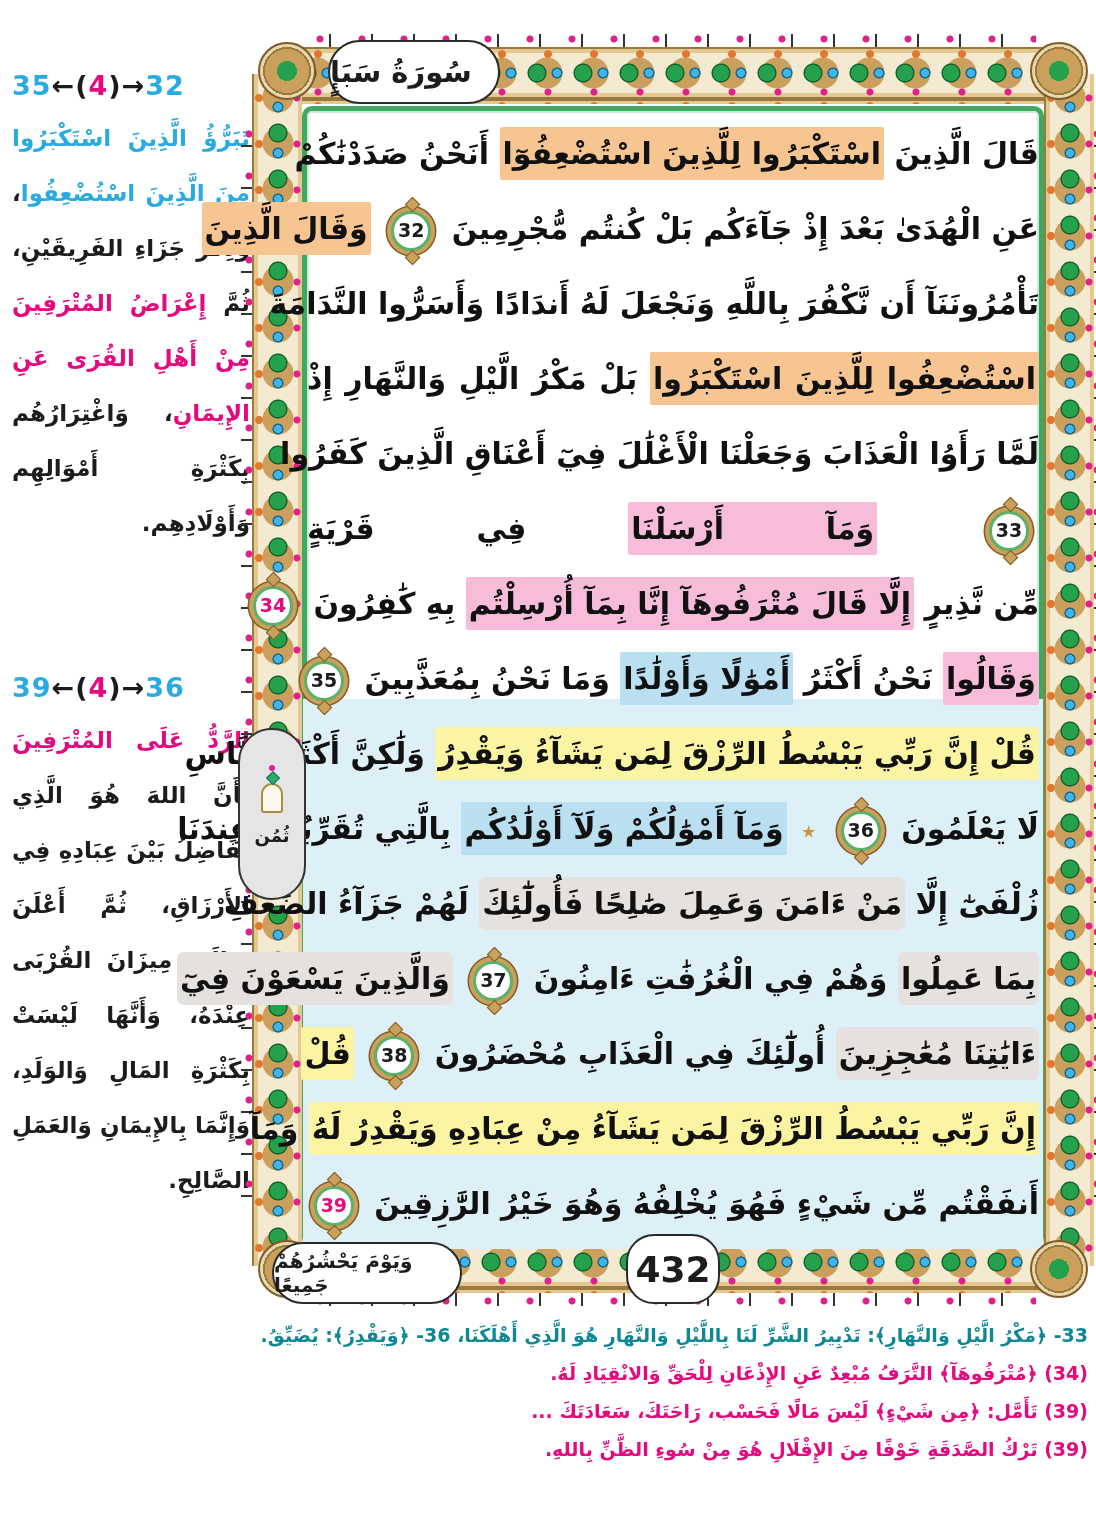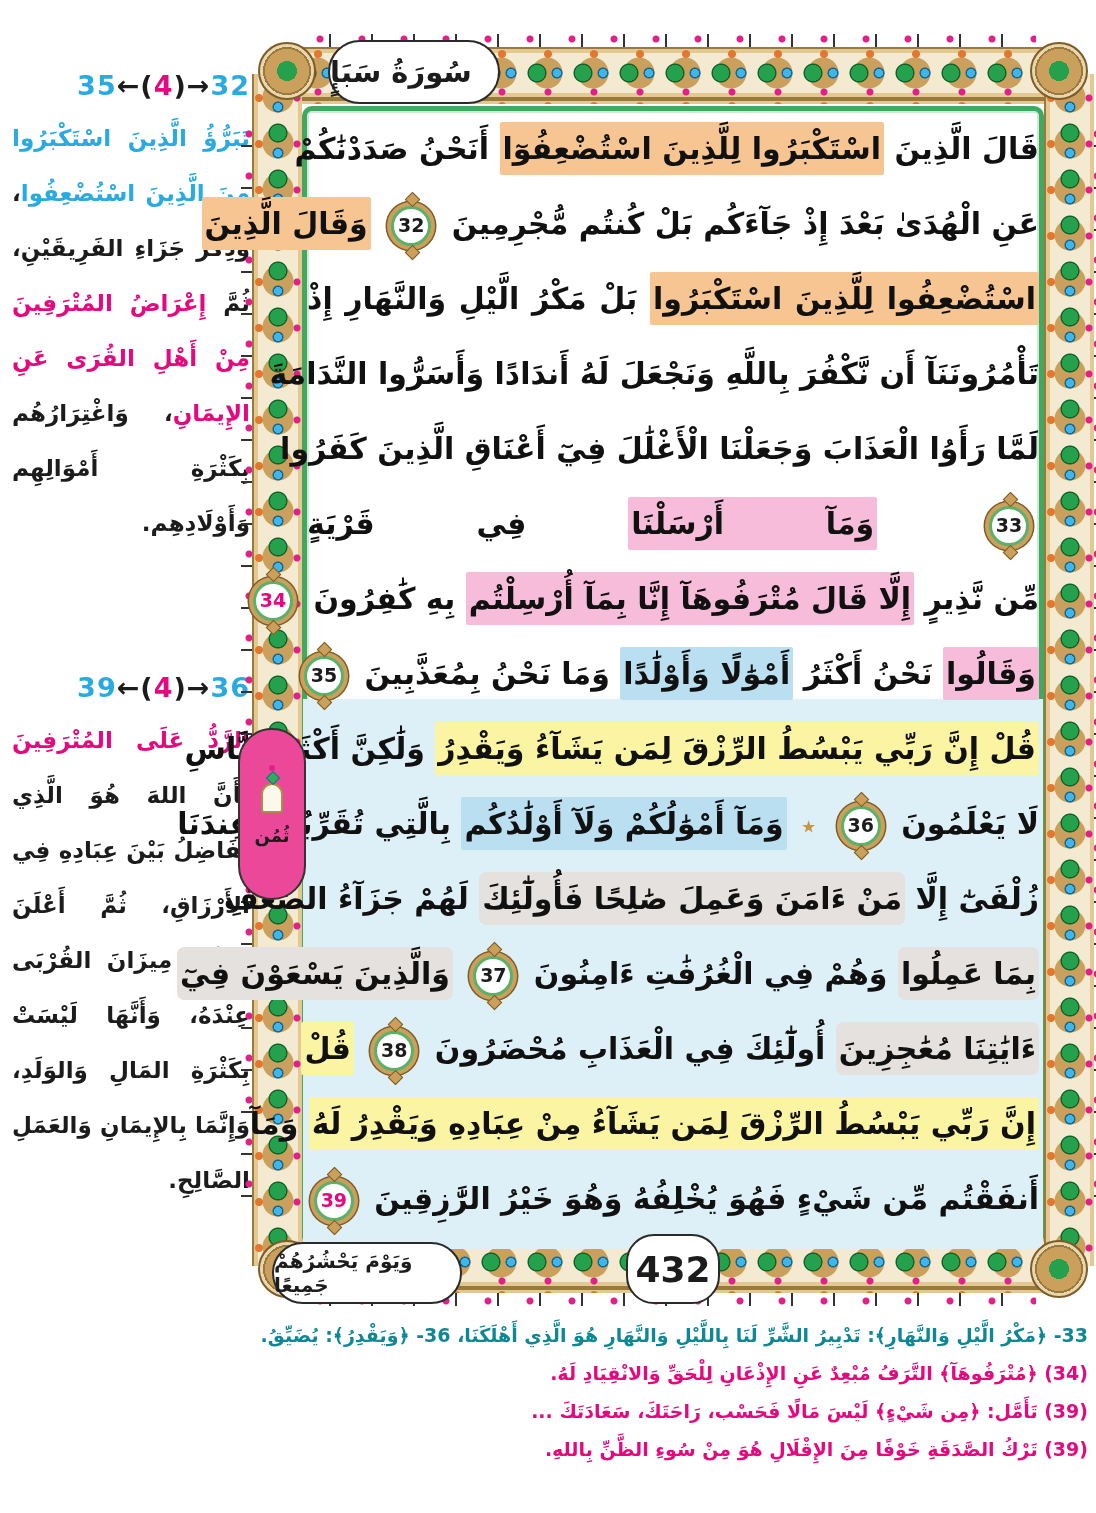--- a/index.html
+++ b/index.html
@@ -8,21 +8,21 @@
     --panel-blue:#def0f7; --frame-green:#43a85f; --gold:#caa05c; --gold-dark:#9a7a3c;
   }
   *{margin:0;padding:0;box-sizing:border-box;}
   html,body{background:#ffffff;}
   body{font-family:"DejaVu Sans",sans-serif;color:var(--c-dark);}
   #page{position:relative;width:1096px;height:1513px;background:#fff;overflow:hidden;}
 
   
   #margin-col{position:absolute;left:12px;top:62px;width:238px;}
   .mnote{position:absolute;left:0;width:238px;direction:rtl;}
-  .mnote-range{direction:ltr;text-align:right;font-size:27px;font-weight:bold;margin-bottom:10px;letter-spacing:1px;}
+  .mnote-range{direction:ltr;text-align:left;font-size:27px;font-weight:bold;margin-bottom:10px;letter-spacing:1px;}
   .mnote-body{font-size:23px;font-weight:bold;line-height:55px;text-align:justify;text-align-last:right;}
   .seg-cyan{color:var(--c-cyan);} .seg-magenta{color:var(--c-magenta);} .seg-dark{color:var(--c-dark);}
 
   
   #frame{position:absolute;left:250px;top:34px;width:846px;height:1272px;}
   .band{position:absolute;}
   .band-h{
     background-color:#f4ead2;
     background-image:
       radial-gradient(circle at 13px 26px, #25a04c 0 8px, #0f6129 8px 9px, rgba(0,0,0,0) 10px),
@@ -71,32 +71,32 @@
 
   
   .cartouche{position:absolute;background:#fff;border:2.5px solid #2a2a2a;border-radius:999px;
     display:flex;align-items:center;font-weight:bold;z-index:5;}
   #surah-cartouche{left:78px;top:6px;width:172px;height:64px;font-size:29px;}
   #juz-cartouche{right:58px;top:6px;width:182px;height:66px;font-size:17px;}
   #catchword-cartouche{left:22px;bottom:2px;width:190px;height:62px;font-size:20px;}
   #page-plaque{position:absolute;left:50%;transform:translateX(-50%);bottom:2px;width:94px;height:70px;
     background:#fff;border:2.5px solid #2a2a2a;border-radius:28px;display:flex;align-items:center;justify-content:center;
     font-size:36px;font-weight:bold;z-index:5;}
-  #thumn-pill{position:absolute;left:-12px;top:694px;width:68px;height:172px;background:#ec4899;border:2px solid #333;
+  #thumn-pill{position:absolute;left:-12px;top:694px;width:68px;height:172px;background:#e5e5e5;border:2px solid #333;
     border-radius:34px;display:flex;flex-direction:column;align-items:center;justify-content:center;gap:12px;z-index:6;}
   .thumn-ornament{width:22px;height:30px;border:2px solid #b08c43;border-radius:11px 11px 3px 3px;position:relative;background:#fdf8ec;}
   .thumn-ornament::before{content:"";position:absolute;left:50%;top:-12px;width:8px;height:8px;margin-left:-4px;
     background:#2fae58;border:1px solid #14688f;transform:rotate(45deg);}
   .thumn-ornament::after{content:"";position:absolute;left:50%;top:-20px;width:6px;height:6px;margin-left:-3px;border-radius:50%;background:#e0218a;}
   #thumn-label{font-size:18px;font-weight:bold;}
 
   
   #text-area{position:absolute;left:57px;right:57px;top:77px;bottom:65px;}
   #blue-panel{position:absolute;left:-4px;right:-4px;top:588px;bottom:-8px;background:var(--panel-blue);border-radius:0 0 8px 8px;z-index:0;}
-  #lines{position:absolute;inset:0;display:flex;flex-direction:column;justify-content:flex-start;direction:rtl;z-index:1;}
+  #lines{position:absolute;inset:0;display:flex;flex-direction:column;justify-content:flex-end;direction:rtl;z-index:1;}
   .qline{position:relative;height:75px;line-height:75px;font-size:30px;font-weight:bold;white-space:nowrap;
     text-align:justify;text-align-last:justify;color:#111;}
   .hl{padding:9px 3px;border-radius:2px;}
   .hl-orange{background:var(--hl-orange);} .hl-pink{background:var(--hl-pink);}
   .hl-blue{background:var(--hl-blue);} .hl-yellow{background:var(--hl-yellow);} .hl-gray{background:var(--hl-gray);border-radius:7px;}
   .medallion{position:relative;display:inline-flex;align-items:center;justify-content:center;vertical-align:middle;
     width:40px;height:40px;border-radius:50%;background:#fff;border:3px solid #5cb06a;
     box-shadow:0 0 0 4px var(--gold), 0 0 0 5.5px #7d5c27;font-size:19px;font-weight:bold;color:#1c1c1c;margin:0 10px;}
   .medallion.magenta{color:var(--c-magenta);}
   .medallion::before,.medallion::after{content:"";position:absolute;left:50%;width:9px;height:9px;margin-left:-4.5px;
@@ -145,22 +145,22 @@
 
     <div id="green-frame"></div>
 
     <div id="text-area">
       <div id="blue-panel"></div>
       <div id="lines">
           <div class="qline"><span>قَالَ الَّذِينَ</span> <span class="hl hl-orange">اسْتَكْبَرُوا لِلَّذِينَ اسْتُضْعِفُوٓا</span> <span>أَنَحْنُ صَدَدْنَٰكُمْ</span></div>
           <div class="qline"><span>عَنِ الْهُدَىٰ بَعْدَ إِذْ جَآءَكُم بَلْ كُنتُم مُّجْرِمِينَ</span> <span class="medallion">
               <span>32</span>
             </span> <span class="hl hl-orange">وَقَالَ الَّذِينَ</span></div>
+          <div class="qline"><span>تَأْمُرُونَنَآ أَن نَّكْفُرَ بِاللَّهِ وَنَجْعَلَ لَهُ أَندَادًا وَأَسَرُّوا النَّدَامَةَ</span></div>
           <div class="qline"><span class="hl hl-orange">اسْتُضْعِفُوا لِلَّذِينَ اسْتَكْبَرُوا</span> <span>بَلْ مَكْرُ الَّيْلِ وَالنَّهَارِ إِذْ</span></div>
-          <div class="qline"><span>تَأْمُرُونَنَآ أَن نَّكْفُرَ بِاللَّهِ وَنَجْعَلَ لَهُ أَندَادًا وَأَسَرُّوا النَّدَامَةَ</span></div>
           <div class="qline"><span>لَمَّا رَأَوُا الْعَذَابَ وَجَعَلْنَا الْأَغْلَٰلَ فِيٓ أَعْنَاقِ الَّذِينَ كَفَرُوا</span></div>
           <div class="qline"> <span class="medallion">
               <span>33</span>
             </span> <span class="hl hl-pink">وَمَآ أَرْسَلْنَا</span> <span>فِي قَرْيَةٍ</span></div>
           <div class="qline"><span>مِّن نَّذِيرٍ</span> <span class="hl hl-pink">إِلَّا قَالَ مُتْرَفُوهَآ إِنَّا بِمَآ أُرْسِلْتُم</span> <span>بِهِ كَٰفِرُونَ</span> <span class="medallion magenta">
               <span>34</span>
             </span></div>
           <div class="qline"><span class="hl hl-pink">وَقَالُوا</span> <span>نَحْنُ أَكْثَرُ</span> <span class="hl hl-blue">أَمْوَٰلًا وَأَوْلَٰدًا</span> <span>وَمَا نَحْنُ بِمُعَذَّبِينَ</span> <span class="medallion">
               <span>35</span>
             </span></div>

